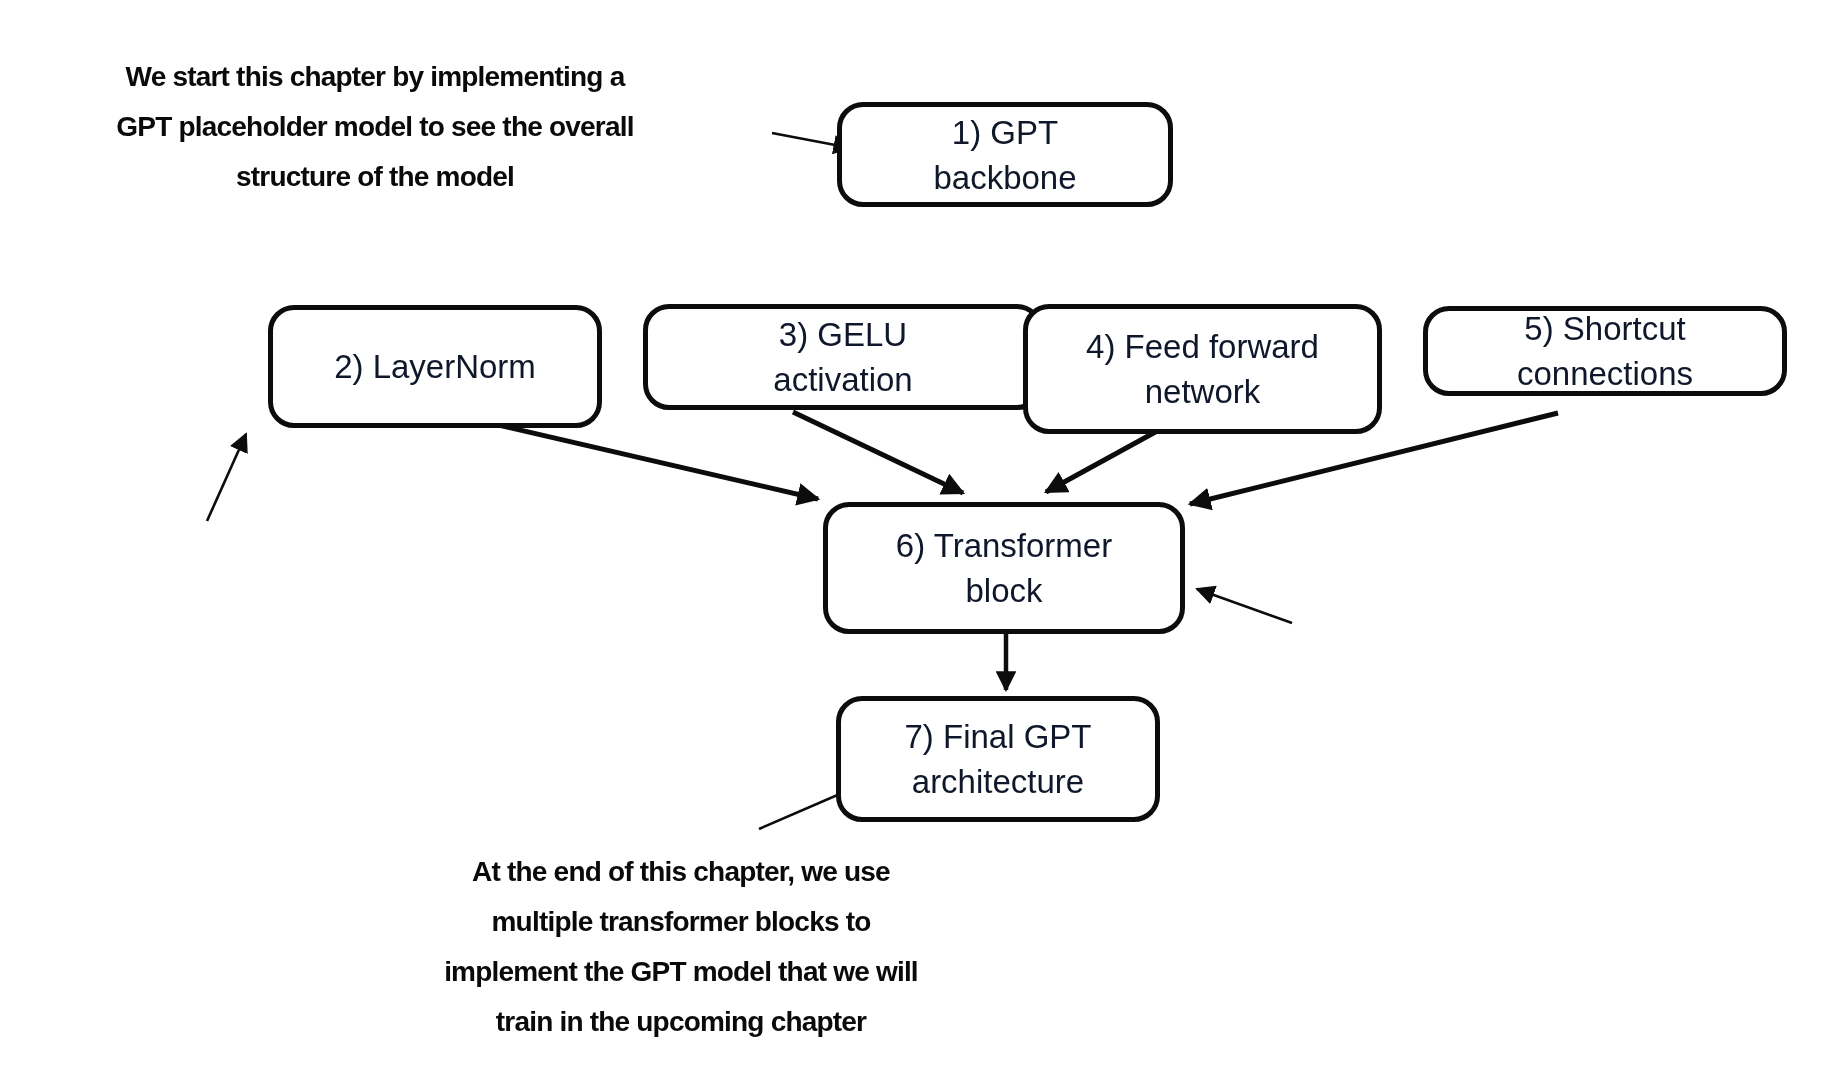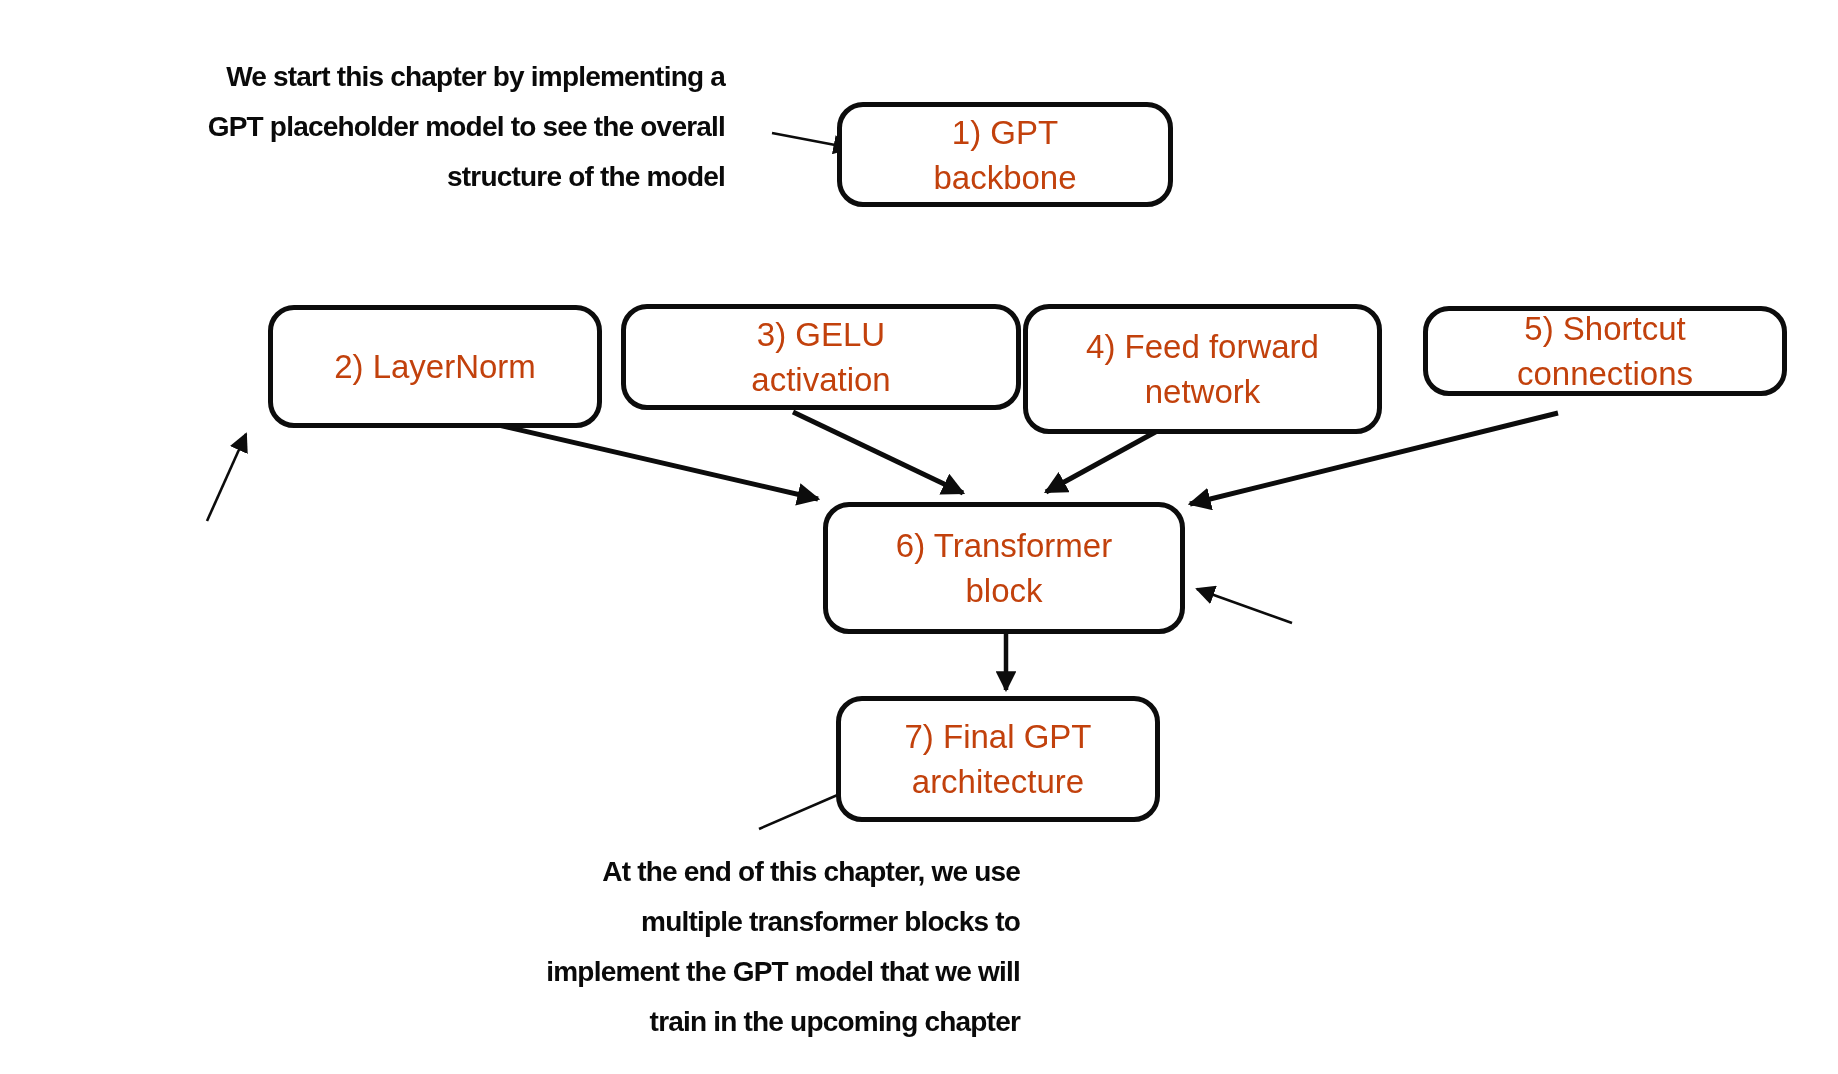--- a/index.html
+++ b/index.html
@@ -26,25 +26,25 @@
     border:5px solid var(--ink);
     border-radius:26px;
     background:var(--paper);
     display:flex;align-items:center;justify-content:center;
     text-align:center;
   }
   .node-label{
     white-space:pre-line;
     font-size:33px;
     line-height:45px;
-    color:#c2410c;
+    color:#0f172a;
   }
   .note{
     position:absolute;
-    text-align:right;
+    text-align:center;
     white-space:pre-line;
     font-weight:bold;
     font-size:28px;
     line-height:50px;
     letter-spacing:-0.8px;
     color:#0a0a0a;
   }
 </style>
 </head>
 <body>
@@ -75,21 +75,21 @@
 
   <div class="node" style="left:837px;top:102px;width:336px;height:105px">
     <span class="node-label">1) GPT
 backbone</span>
   </div>
 
   <div class="node" style="left:268px;top:305px;width:334px;height:123px">
     <span class="node-label">2) LayerNorm</span>
   </div>
 
-  <div class="node" style="left:621px;top:304px;width:400px;height:106px">
+  <div class="node" style="left:643px;top:304px;width:400px;height:106px">
     <span class="node-label">3) GELU
 activation</span>
   </div>
 
   <div class="node" style="left:1023px;top:304px;width:359px;height:130px">
     <span class="node-label">4) Feed forward
 network</span>
   </div>
 
   <div class="node" style="left:1423px;top:306px;width:364px;height:90px">
@@ -106,18 +106,18 @@
     <span class="node-label">7) Final GPT
 architecture</span>
   </div>
 
   <div class="note" style="left:25px;top:52px;width:700px">We start this chapter by implementing a
 GPT placeholder model to see the overall
 structure of the model</div>
 
 
 
-  <div class="note" style="left:320px;top:847px;width:700px">At the end of this chapter, we use
+  <div class="note" style="left:331px;top:847px;width:700px">At the end of this chapter, we use
 multiple transformer blocks to
 implement the GPT model that we will
 train in the upcoming chapter</div>
 
 </div>
 
 </body></html>

